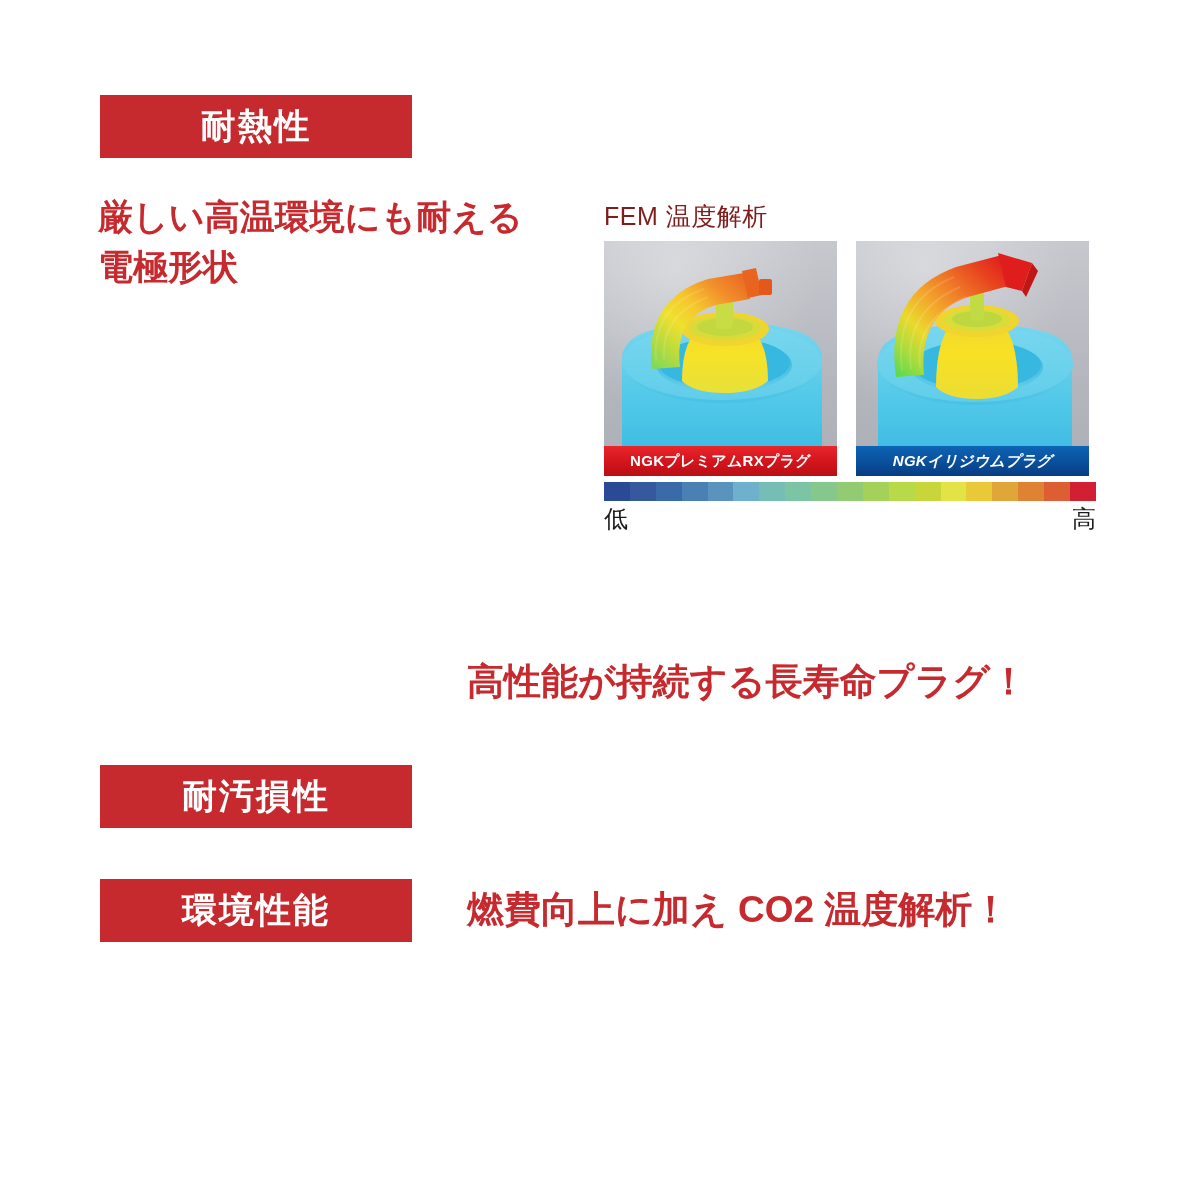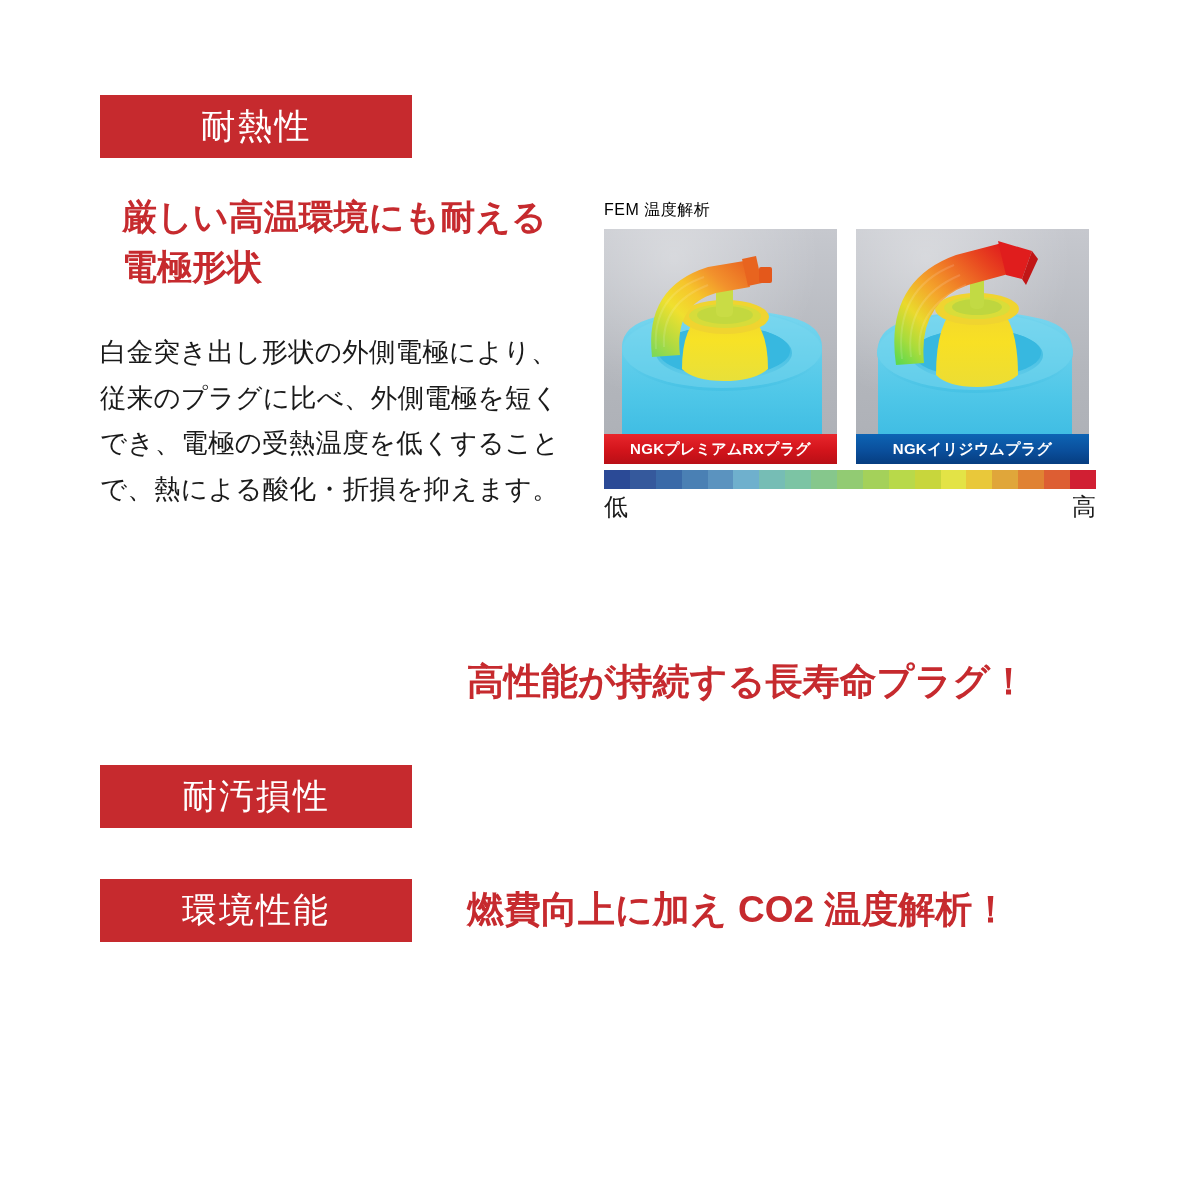--- a/index.html
+++ b/index.html
@@ -11,57 +11,56 @@
   }
   .page { position: relative; width: 1200px; height: 1200px; }
 
   
   .badge {
     background: #c62a2e;
     color: #ffffff;
     display: flex;
     align-items: center;
     justify-content: center;
-    font-weight: normal;
+    font-weight: bold;
     letter-spacing: 2px;
   }
 
   
   .badge-heat {
     position: absolute;
     left: 100px; top: 95px;
     width: 312px; height: 63px;
     font-size: 35px;
   }
   .lead {
     position: absolute;
     left: 98px; top: 192px;
     width: 480px;
     color: #c62a2e;
     font-size: 35px;
     font-weight: bold;
     line-height: 1.42;
     letter-spacing: 0px;
-    margin-left: 24px;
   }
   .body-copy {
     position: absolute;
     left: 100px; top: 330px;
     width: 480px;
     color: #1a1a1a;
     font-size: 26.5px;
     line-height: 1.72;
     letter-spacing: 0.2px;
   }
 
   
   .fem-wrap { position: absolute; left: 604px; top: 200px; width: 492px; }
   .fem-title {
-    font-size: 16px;
-    color: #000000;
+    font-size: 25px;
+    color: #7f1d1d;
     margin-bottom: 8px;
     letter-spacing: 0.5px;
   }
   .fem-panels { display: flex; gap: 19px; margin-top: 8px; }
   .panel {
     position: relative;
     width: 233px; height: 235px;
     background: linear-gradient(180deg,#c9cbd0 0%, #b4b7bc 7%, #b0b3b9 100%);
     overflow: hidden;
   }
@@ -73,21 +72,21 @@
   }
   .plug-svg { position: absolute; left: 0; top: 0; }
   .caption {
     position: absolute; left: 0; bottom: 0;
     width: 100%; height: 30px;
     display: flex; align-items: center; justify-content: center;
     color: #fff; font-size: 15px; font-weight: bold;
     letter-spacing: 0.3px;
   }
   .caption.red  { background: linear-gradient(180deg,#e8262c 0%, #d2141b 55%, #b90f16 100%); }
-  .caption.blue { background: linear-gradient(180deg,#0d64b4 0%, #0a4f9c 55%, #063d80 100%); }
+  .caption.blue { background: linear-gradient(180deg,#0d64b4 0%, #0a4f9c 55%, #063d80 100%); font-style: italic; }
 
   
   .legend { margin-top: 6px; width: 492px; }
   .legend-bar { display: flex; width: 100%; height: 19px; }
   .legend-bar span { flex: 1 1 auto; }
   .legend-labels {
     display: flex; justify-content: space-between;
     font-size: 24px; color: #1a1a1a; margin-top: 2px;
   }
 
@@ -116,21 +115,20 @@
 
 <div class="page">
 
   <div class="badge badge-heat">耐熱性</div>
 
   <div class="lead">
     <div>厳しい高温環境にも耐える</div>
     <div>電極形状</div>
   </div>
 
-  <p class="body-copy">白金突き出し形状の外側電極により、従来のプラグに比べ、外側電極を短くでき、電極の受熱温度を低くすることで、熱による酸化・折損を抑えます。</p>
 
   <div class="fem-wrap">
 
     <div class="fem-title">FEM 温度解析</div>
 
     <div class="fem-panels">
 
       <div class="panel">
         <div class="sky"></div>
         <svg class="plug-svg" width="233" height="235" viewBox="0 0 233 235">

